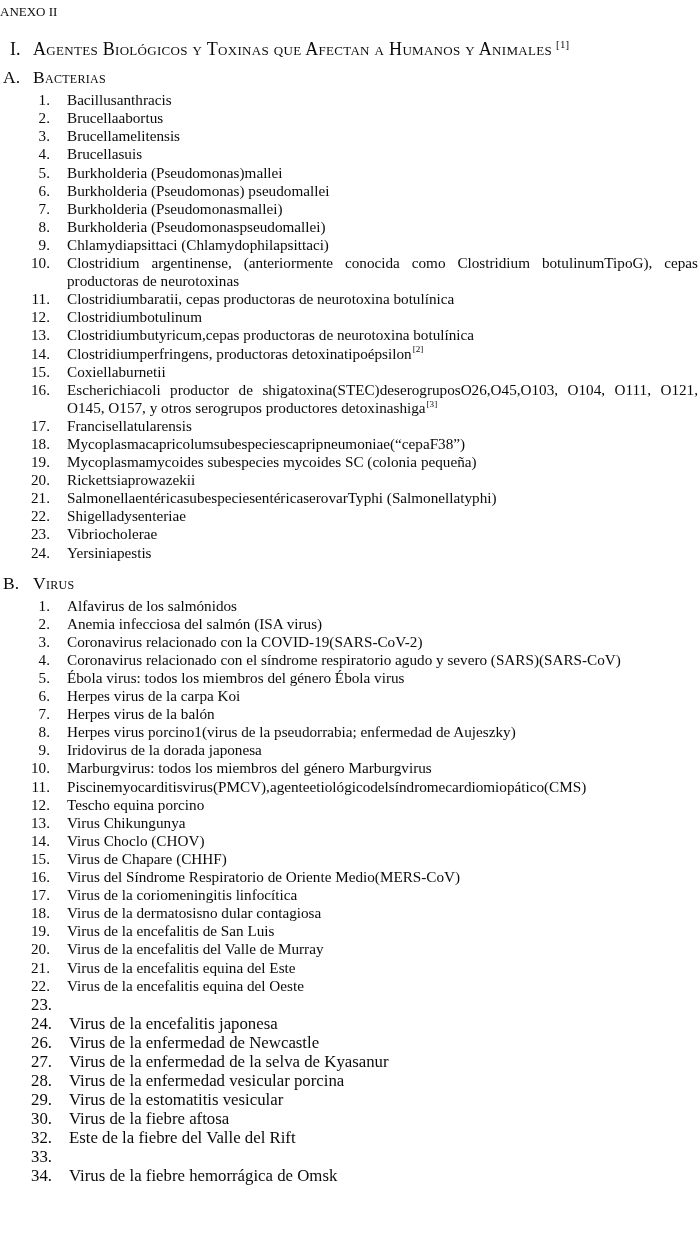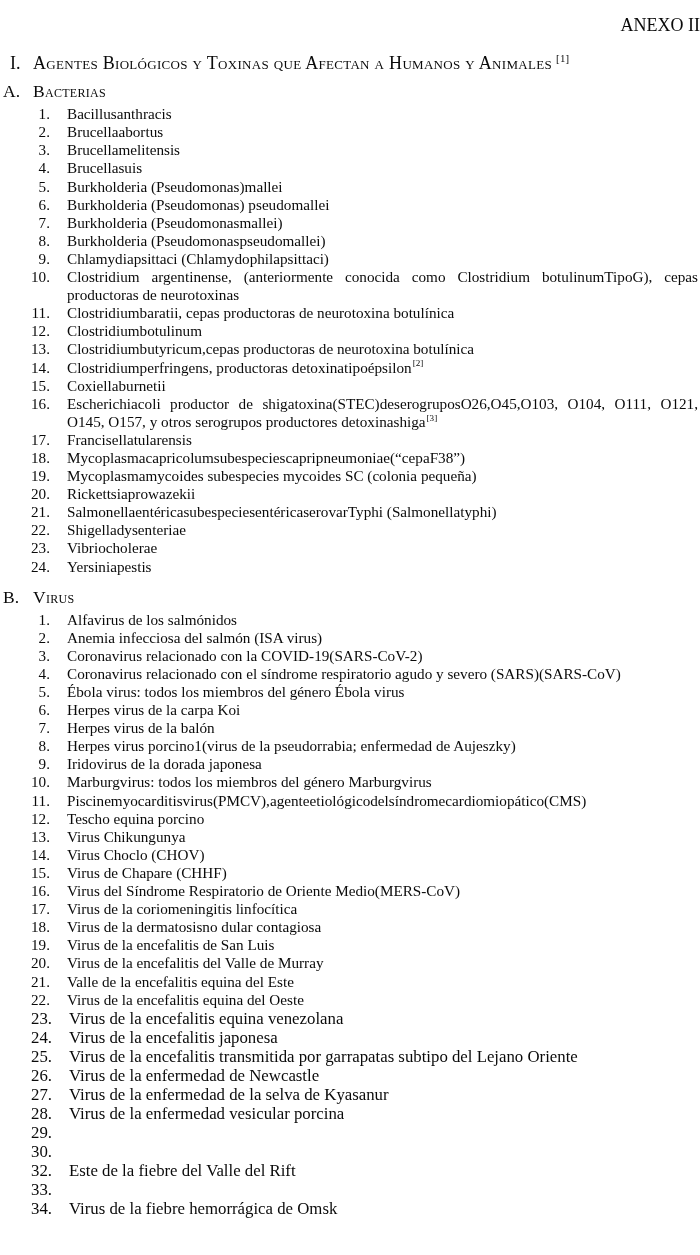--- a/index.html
+++ b/index.html
@@ -5,21 +5,21 @@
   html,body{margin:0;padding:0;}
   body{width:700px;height:1255px;background:#ffffff;overflow:hidden;}
   .page{
     font-family:"Liberation Serif", serif;
     color:#0a0a0a;
     font-size:15.2px;
     width:700px;height:1255px;
     box-sizing:border-box;
   }
   
-  .hdr{text-align:right;padding-top:17px;font-size:18px;line-height:17.2px;}
+  .hdr{text-align:left;padding-top:3px;font-size:13px;line-height:17.2px;}
   
   .sec-head{display:flex;margin-top:18px;padding-left:10px;font-size:18px;line-height:22px;}
   .sec-num{flex:0 0 23px;}
   .sec-title{font-variant:small-caps;letter-spacing:0.3px;}
   
   .sub-head{display:flex;margin-top:6px;padding-left:3px;font-size:17.5px;line-height:22px;}
   .sub-letter{flex:0 0 30px;}
   .sub-title{font-variant:small-caps;letter-spacing:0.3px;}
   .subsection + .subsection{margin-top:10px;}
   
@@ -233,55 +233,52 @@
           <div class="li">
             <span class="num">19.</span>
             <span class="txt"><span>Virus de la encefalitis de San Luis</span></span>
           </div>
           <div class="li">
             <span class="num">20.</span>
             <span class="txt"><span>Virus de la encefalitis del Valle de Murray</span></span>
           </div>
           <div class="li">
             <span class="num">21.</span>
-            <span class="txt"><span>Valle de la encefalitis equina del Este</span></span>
+            <span class="txt"><span>Virus de la encefalitis equina del Este</span></span>
           </div>
           <div class="li">
             <span class="num">22.</span>
             <span class="txt"><span>Virus de la encefalitis equina del Oeste</span></span>
           </div>
           <div class="li lg">
             <span class="num">23.</span>
-            <span class="txt"><span>Virus de la encefalitis equina venezolana</span></span>
           </div>
           <div class="li lg">
             <span class="num">24.</span>
             <span class="txt"><span>Virus de la encefalitis japonesa</span></span>
           </div>
           <div class="li lg">
-            <span class="num">25.</span>
-            <span class="txt"><span>Virus de la encefalitis transmitida por garrapatas subtipo del Lejano Oriente</span></span>
-          </div>
-          <div class="li lg">
             <span class="num">26.</span>
             <span class="txt"><span>Virus de la enfermedad de Newcastle</span></span>
           </div>
           <div class="li lg">
             <span class="num">27.</span>
             <span class="txt"><span>Virus de la enfermedad de la selva de Kyasanur</span></span>
           </div>
           <div class="li lg">
             <span class="num">28.</span>
             <span class="txt"><span>Virus de la enfermedad vesicular porcina</span></span>
           </div>
           <div class="li lg">
             <span class="num">29.</span>
+            <span class="txt"><span>Virus de la estomatitis vesicular</span></span>
           </div>
           <div class="li lg">
             <span class="num">30.</span>
+            <span class="txt"><span>Virus de la fiebre aftosa</span></span>
           </div>
           <div class="li lg">
             <span class="num">32.</span>
             <span class="txt"><span>Este de la fiebre del Valle del Rift</span></span>
           </div>
           <div class="li lg">
             <span class="num">33.</span>
           </div>
           <div class="li lg">
             <span class="num">34.</span>

